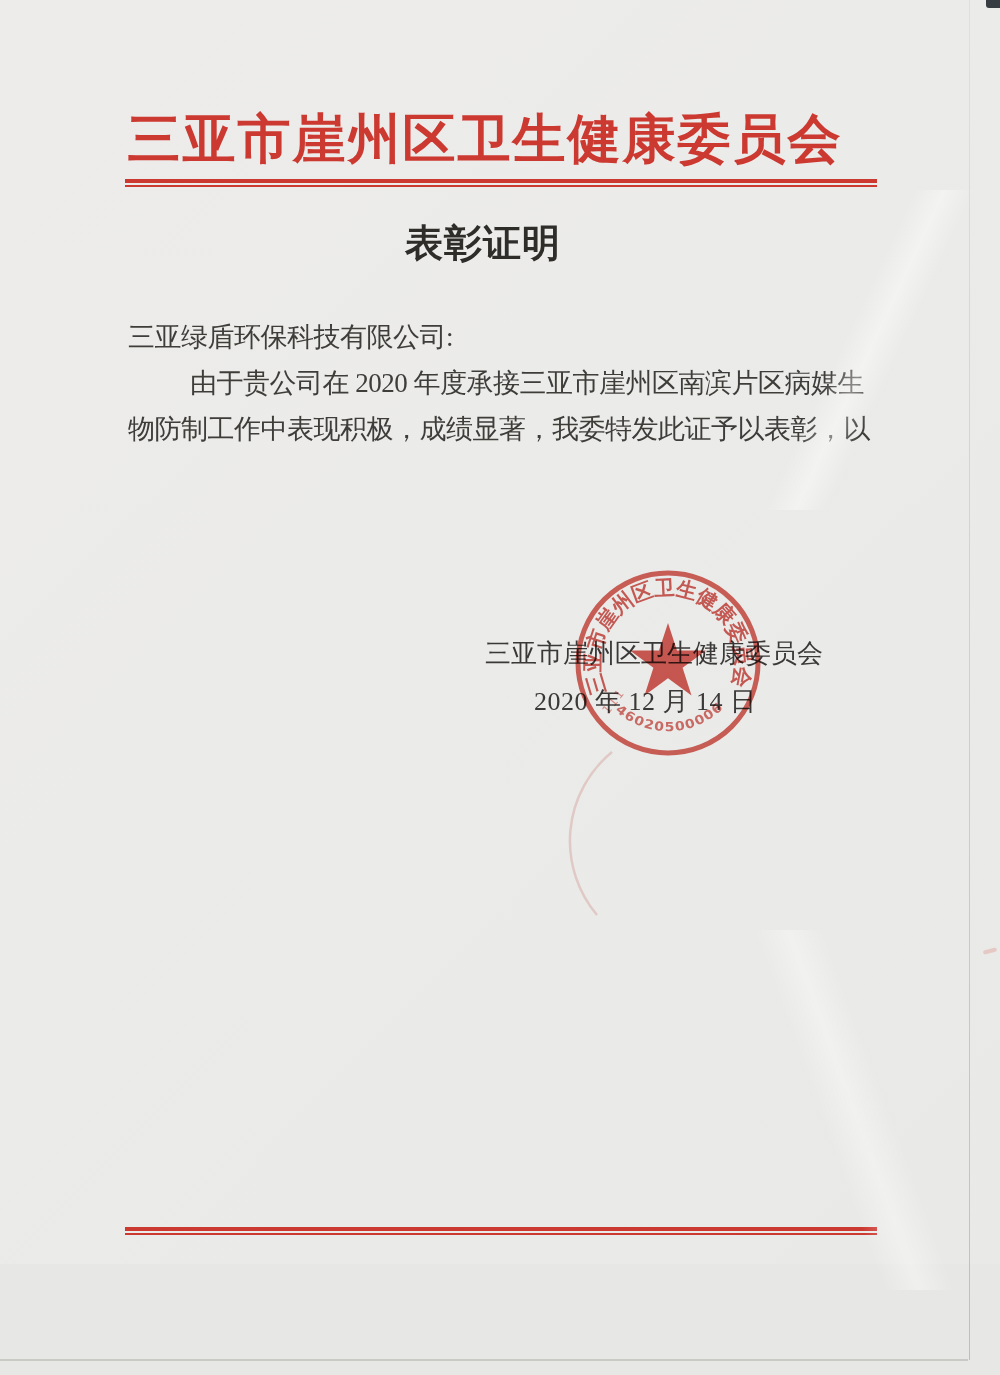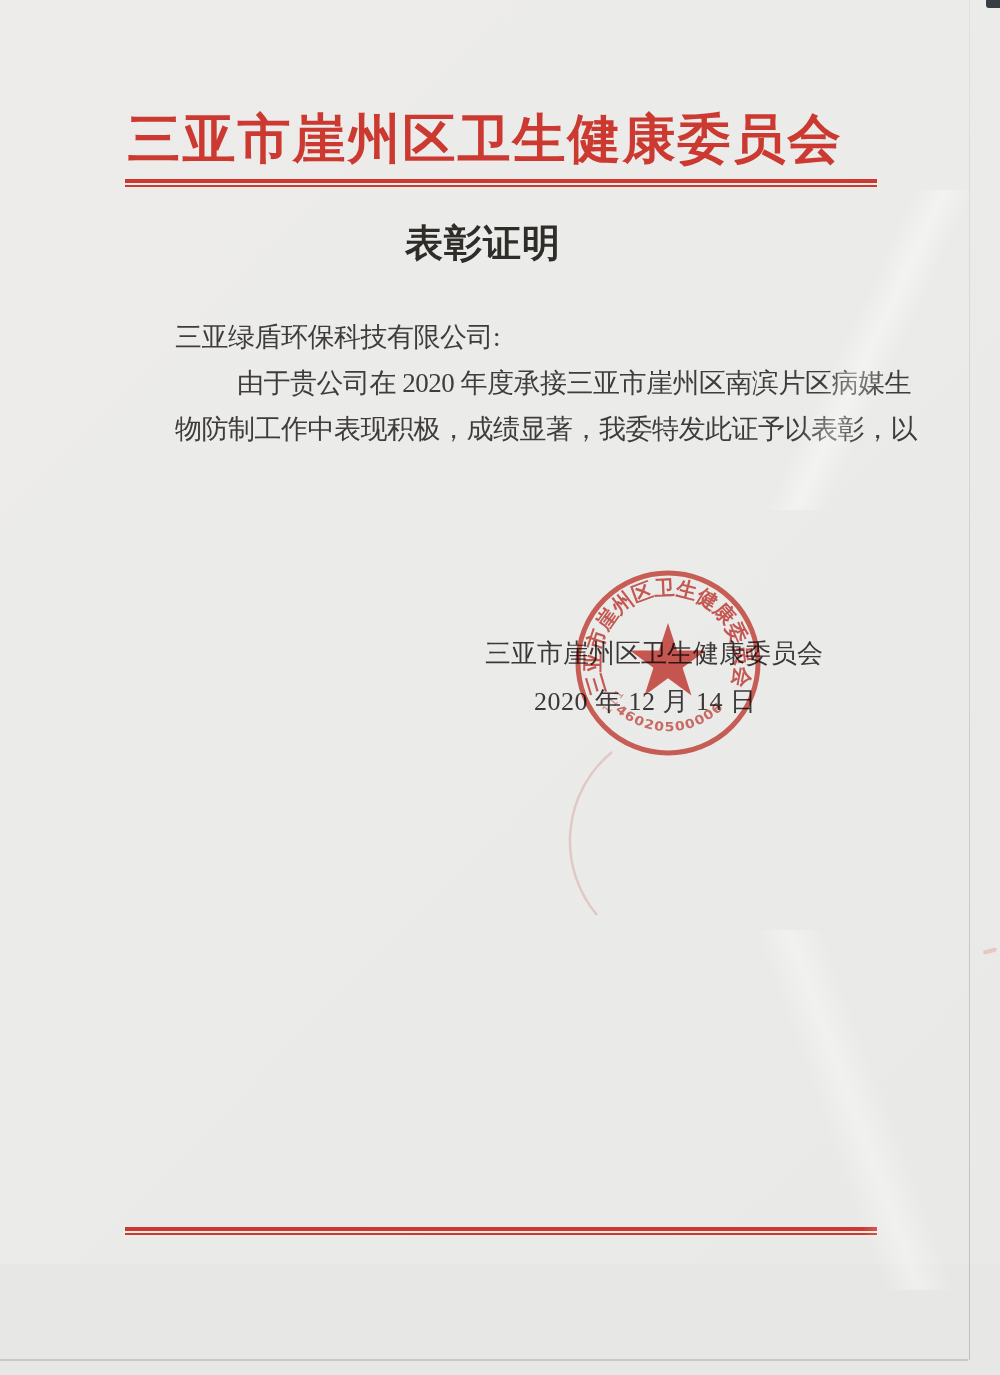--- a/index.html
+++ b/index.html
@@ -54,21 +54,21 @@
     font-size:38px;font-weight:700;letter-spacing:1px;
     color:#2e2d2a;
   }
 
   
   .letter-body{
     position:absolute;left:128px;top:314px;width:780px;
     font-size:27px;line-height:46px;letter-spacing:-0.5px;
     color:#3e3d3a;
   }
-  .letter-body .line{white-space:nowrap;margin-left:47px;}
+  .letter-body .line{white-space:nowrap;}
   .letter-body .indent{text-indent:62px;}
 
   .signature{
     position:absolute;left:485px;top:636px;
     font-size:26px;color:#3a3937;white-space:nowrap;letter-spacing:0px;
   }
   .date{
     position:absolute;left:534px;top:684px;
     font-size:26px;color:#3a3937;white-space:nowrap;letter-spacing:.5px;
   }

